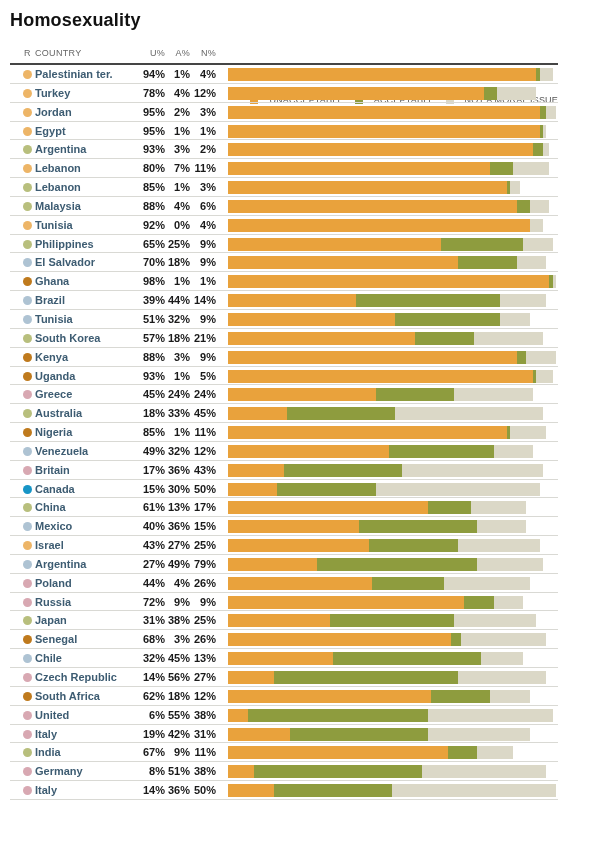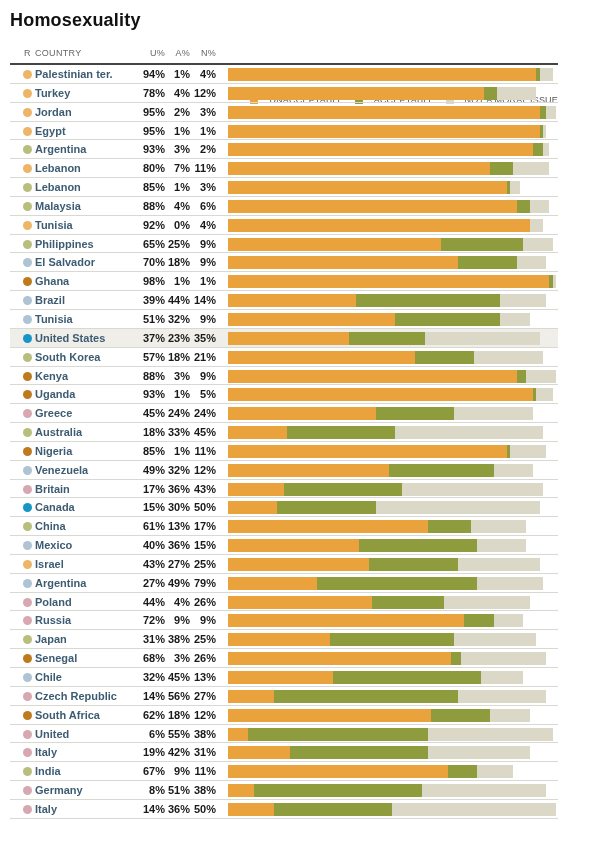--- a/index.html
+++ b/index.html
@@ -253,32 +253,20 @@
     <span class="country">Tunisia</span>
     <span class="val val-u">51%</span>
     <span class="val val-a">32%</span>
     <span class="val val-n">9%</span>
     <span class="bar">
       <span class="seg" style="width: 51%; background: rgb(233, 162, 60);"></span>
       <span class="seg" style="width: 32%; background: rgb(142, 156, 62);"></span>
       <span class="seg" style="width: 9%; background: rgb(219, 216, 199);"></span>
     </span>
   </div>
-        <div class="row highlight">
-    <span class="dot" style="background: rgb(23, 149, 198);"></span>
-    <span class="country">United States</span>
-    <span class="val val-u">37%</span>
-    <span class="val val-a">23%</span>
-    <span class="val val-n">35%</span>
-    <span class="bar">
-      <span class="seg" style="width: 37%; background: rgb(233, 162, 60);"></span>
-      <span class="seg" style="width: 23%; background: rgb(142, 156, 62);"></span>
-      <span class="seg" style="width: 35%; background: rgb(219, 216, 199);"></span>
-    </span>
-  </div>
         <div class="row">
     <span class="dot" style="background: rgb(184, 191, 125);"></span>
     <span class="country">South Korea</span>
     <span class="val val-u">57%</span>
     <span class="val val-a">18%</span>
     <span class="val val-n">21%</span>
     <span class="bar">
       <span class="seg" style="width: 57%; background: rgb(233, 162, 60);"></span>
       <span class="seg" style="width: 18%; background: rgb(142, 156, 62);"></span>
       <span class="seg" style="width: 21%; background: rgb(219, 216, 199);"></span>

